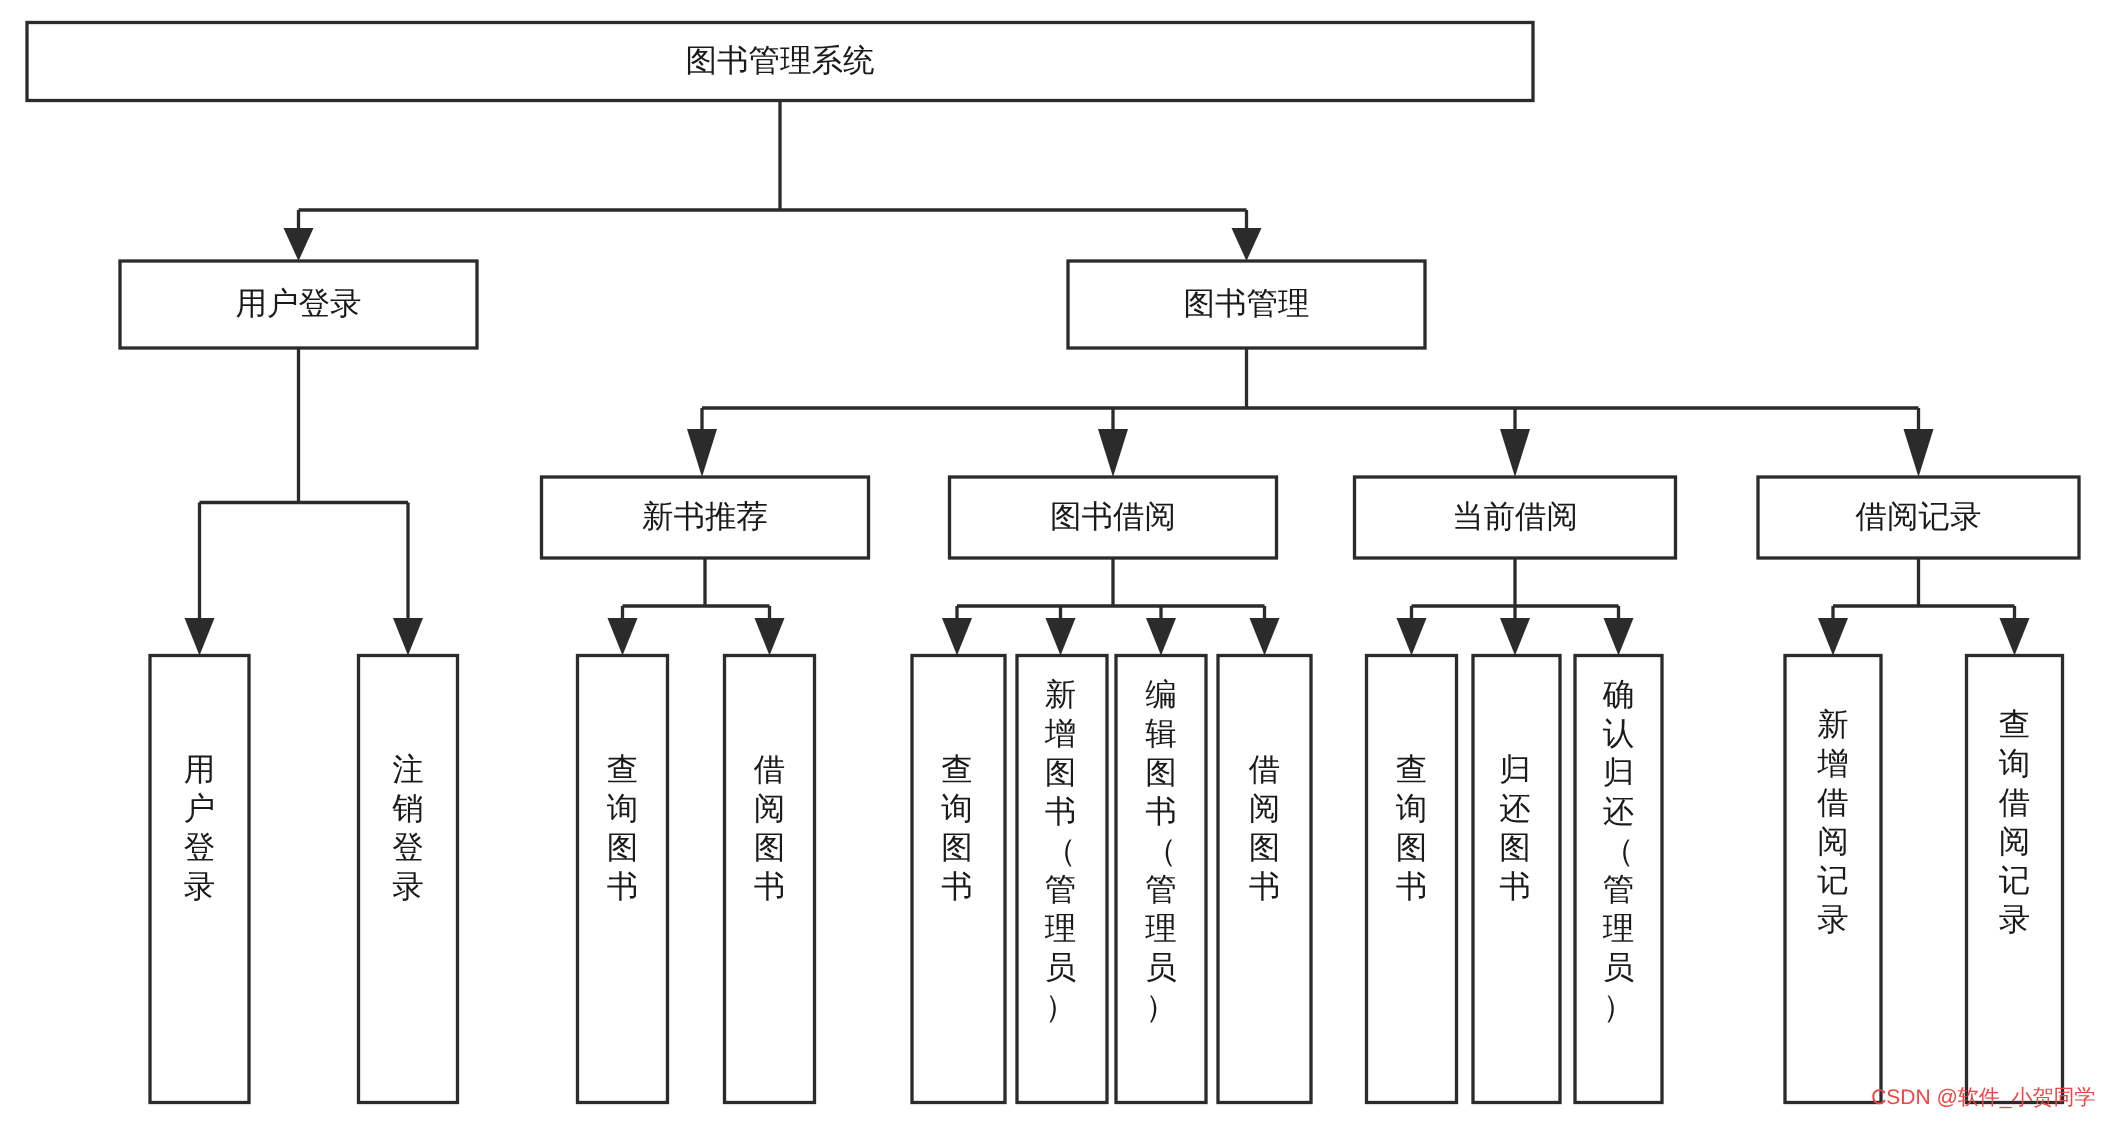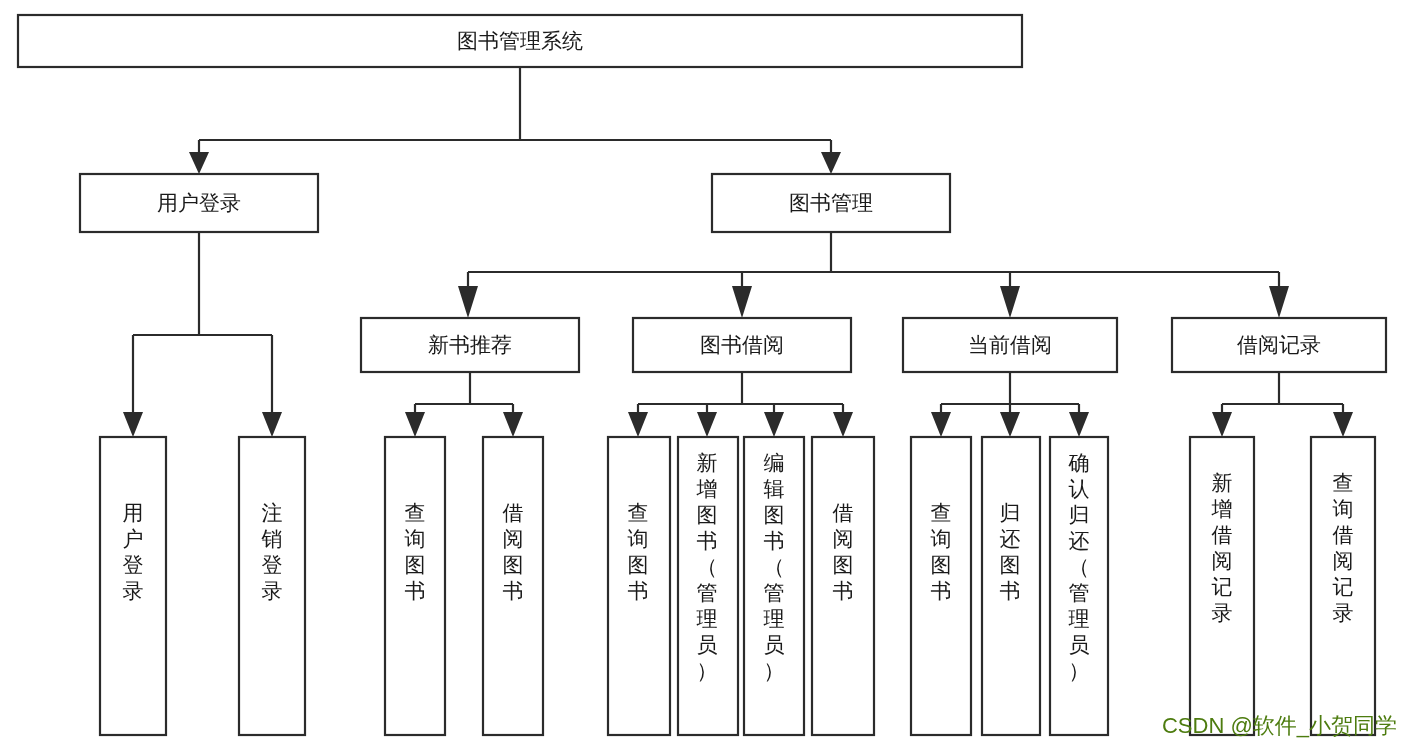--- a/index.html
+++ b/index.html
@@ -50,22 +50,22 @@
   }
   .arrow-head {
     fill: #2b2b2b;
     stroke: none;
   }
   .watermark {
     position: absolute;
     right: 8px;
     bottom: 6px;
     font-family: "Liberation Sans", "DejaVu Sans", sans-serif;
-    font-size: 22px;
-    color: #4d7c0f;
+    font-size: 14px;
+    color: #ef4444;
     white-space: nowrap;
     user-select: none;
   }
 </style>
 </head>
 <body>
 
 <div id="stage">
 
   <svg id="diagram-svg" viewBox="0 0 1405 747">

